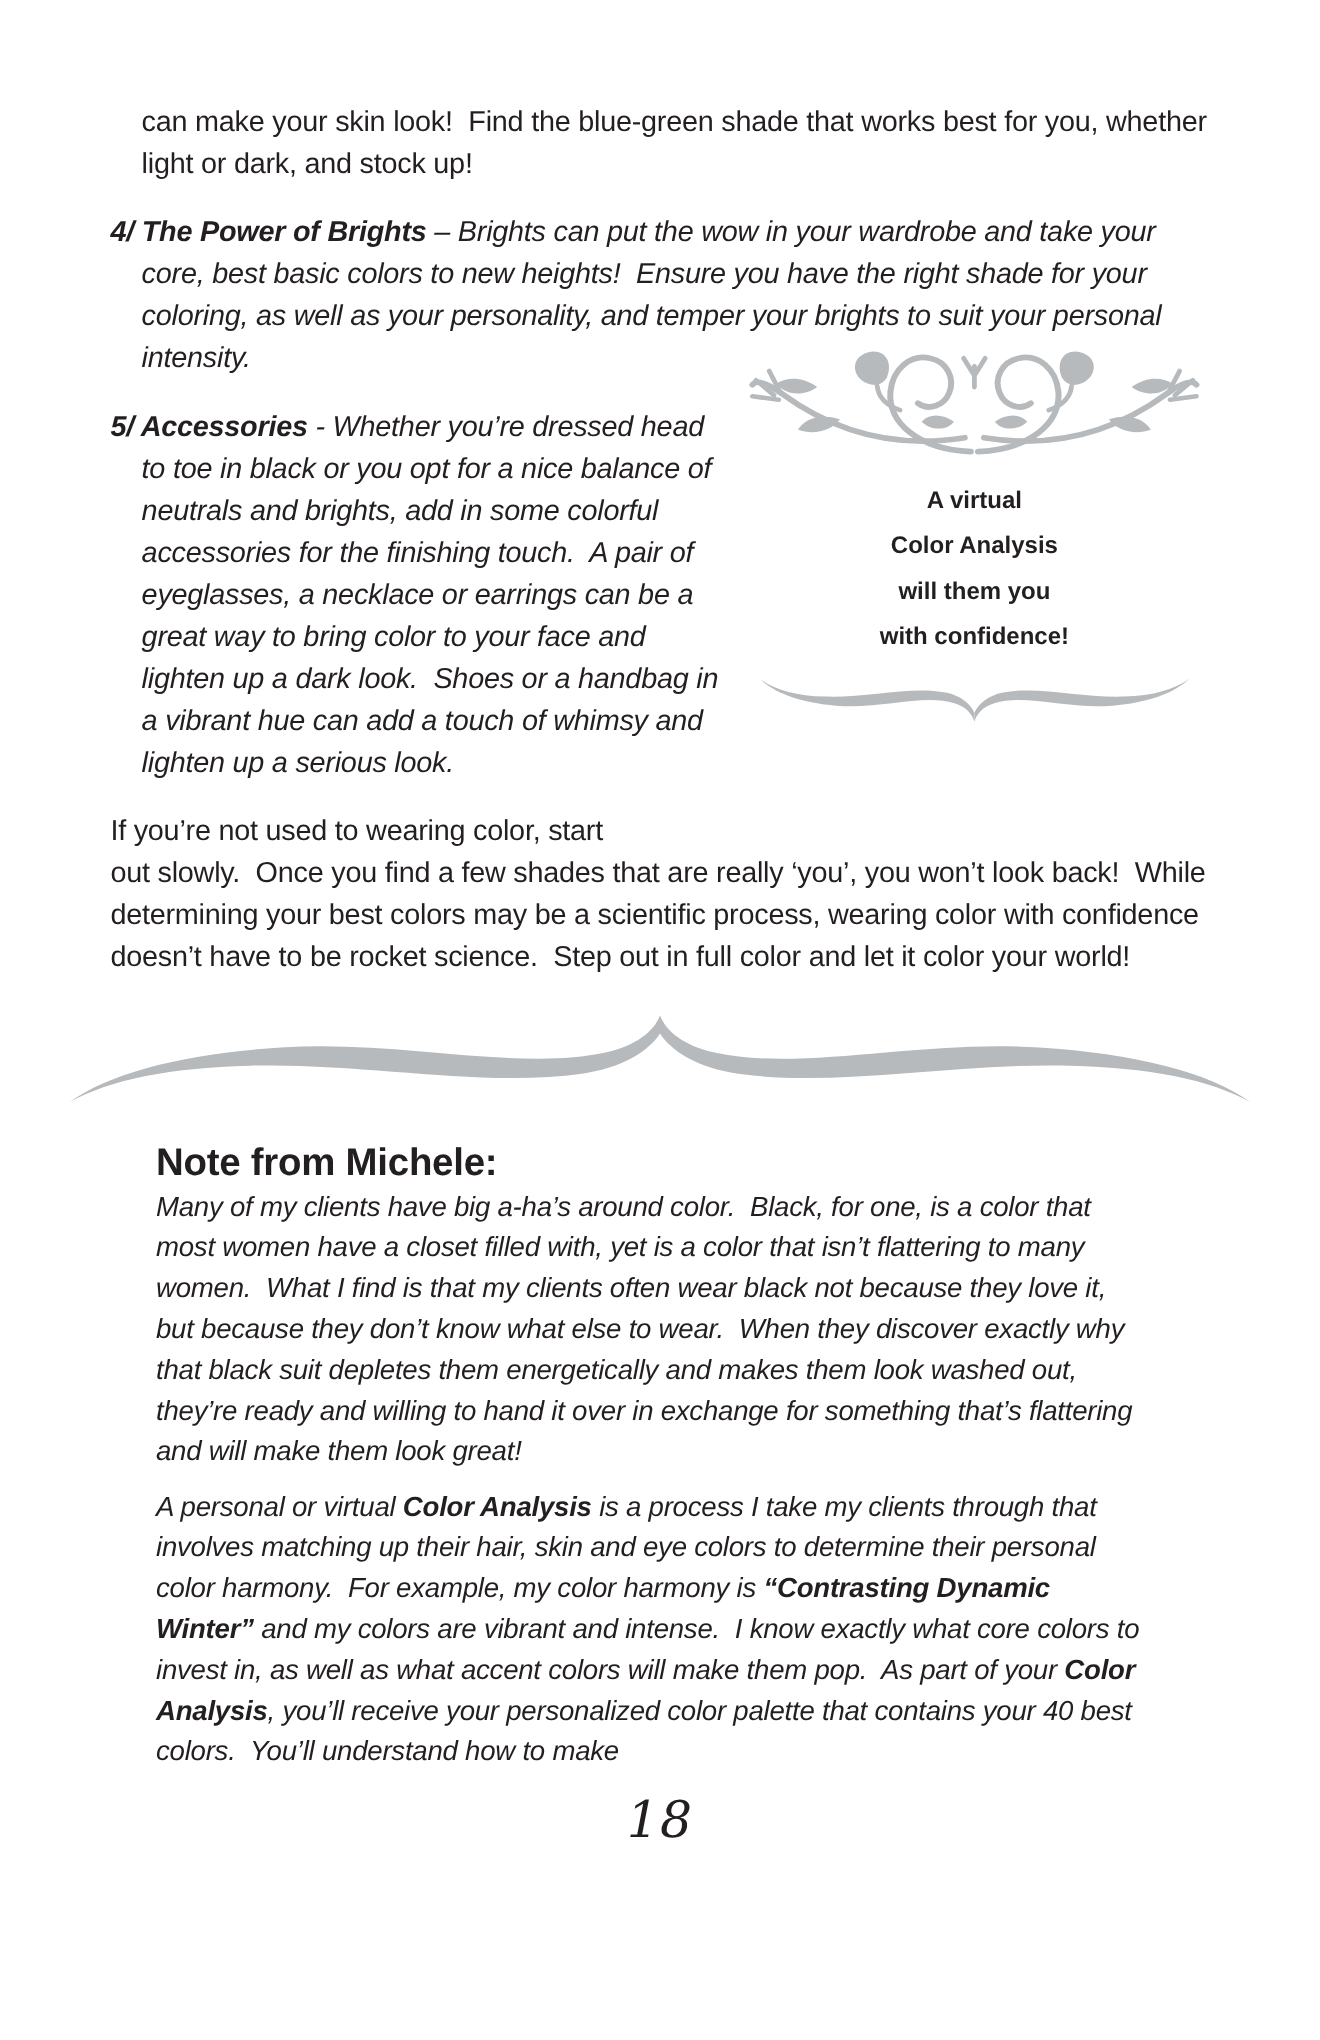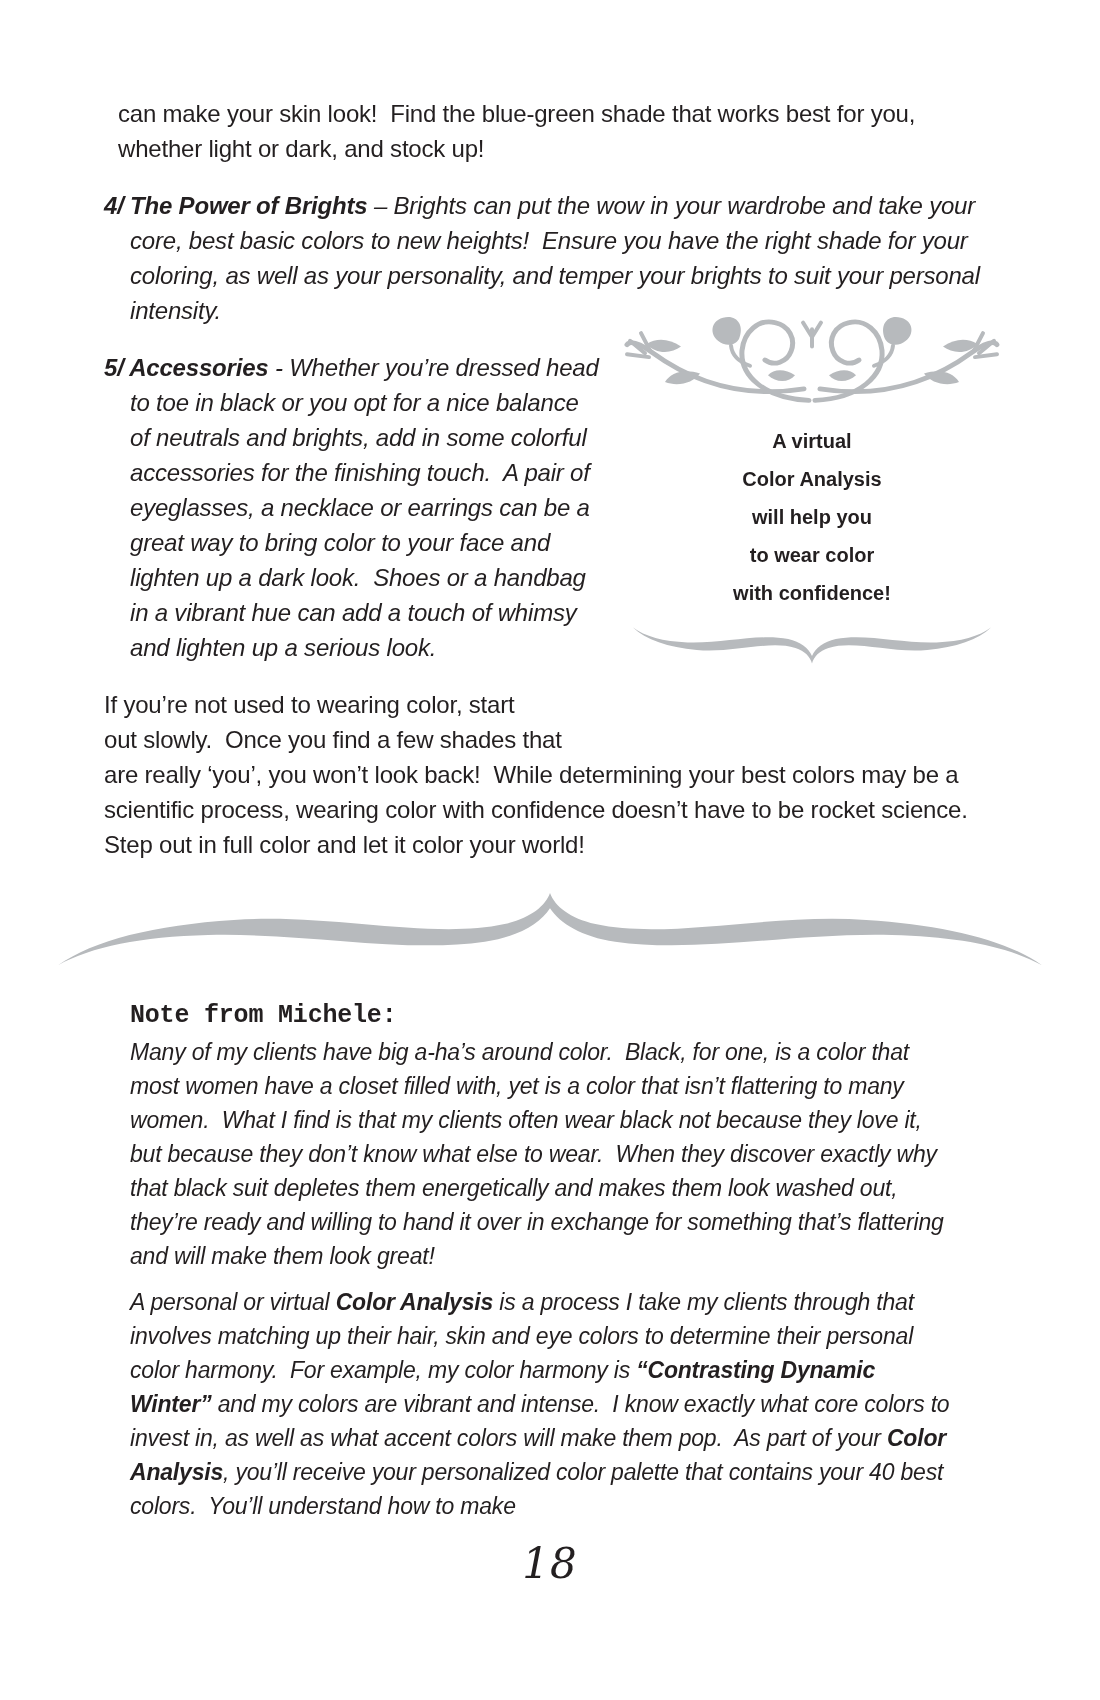--- a/index.html
+++ b/index.html
@@ -6,21 +6,21 @@
   .page {
     position:relative;
     width:1100px; height:1700px;
     background:#ffffff;
     color:#231f20;
     font-family:"Liberation Sans","DejaVu Sans",sans-serif;
     font-size:24px; line-height:35px; letter-spacing:-0.2px;
     overflow:hidden;
   }
   .content { padding:84px 92px 0 92px; }
-  p { margin:12px; }
+  p { margin:0; }
   b { font-weight:700; }
 
   .intro { margin-left:26px; }
 
   .tip { margin-top:22px; padding-left:26px; text-indent:-26px;font-style:italic; }
 
   .callout {
     float:right;
     width:392px;
     margin:-28px 0 60px 14px;
@@ -40,23 +40,22 @@
   .brace-big { display:block; margin:26px auto 0 auto; }
 
   .note {
     margin:26px 0 0 130px;
     width:822px;
     font-style:italic;
     font-size:23px; line-height:34px;
   }
   .note-heading {
     font-style:normal; font-weight:700;
-    font-size:25px; line-height:35px;
+    font-size:32px; line-height:35px;
     margin:0;
-    font-family:Liberation Mono, monospace;
   }
   .note p { margin:2px 0 0 0; }
   .note .para2 { margin-top:12px; }
 
   .pagenum {
     text-align:center;
     margin-top:18px;
     font-family:"DejaVu Serif","Liberation Serif",serif;
     font-style:italic;
     font-size:42px; line-height:46px;
@@ -103,22 +102,21 @@
           <path d="M357,43 L372,30" stroke-width="4"></path>
           <path d="M353,47 L375,44" stroke-width="4"></path>
           <path d="M207,66 C217,59 228,59 234,66 C226,74 213,74 207,66 Z" fill="currentColor" stroke="none"></path>
         </g>
         <use href="#flhalf" transform="translate(380,0) scale(-1,1)"></use>
         <path d="M190,36 L190,18 M190,26 L181,11 M190,26 L199,11" stroke-width="4"></path>
       </svg>
       <div class="callout-text">
         <div>A virtual</div>
         <div>Color Analysis</div>
-        <div>will help you</div>
-        <div>to wear color</div>
+        <div>will them you</div>
         <div>with confidence!</div>
       </div>
       <svg class="orn underbrace" viewBox="0 0 1000 100" width="360" height="42" preserveAspectRatio="none" fill="currentColor">
         <use href="#braceshape"></use>
       </svg>
     </aside>
 
     <p class="tip"><b>5/ Accessories</b><span> - Whether you’re dressed head to toe in black or you opt for a nice balance of neutrals and brights, add in some colorful accessories for the finishing touch.&nbsp; A pair of eyeglasses, a necklace or earrings can be a great way to bring color to your face and lighten up a dark look.&nbsp; Shoes or a handbag in a vibrant hue can add a touch of whimsy and lighten up a serious look.</span></p>
 
     <p class="closing">

